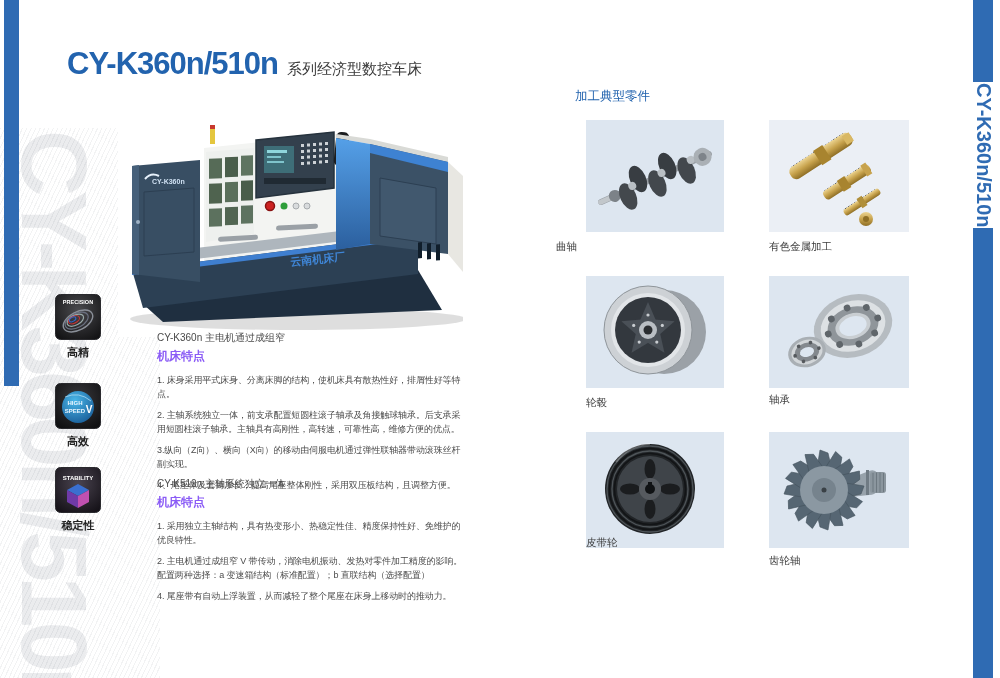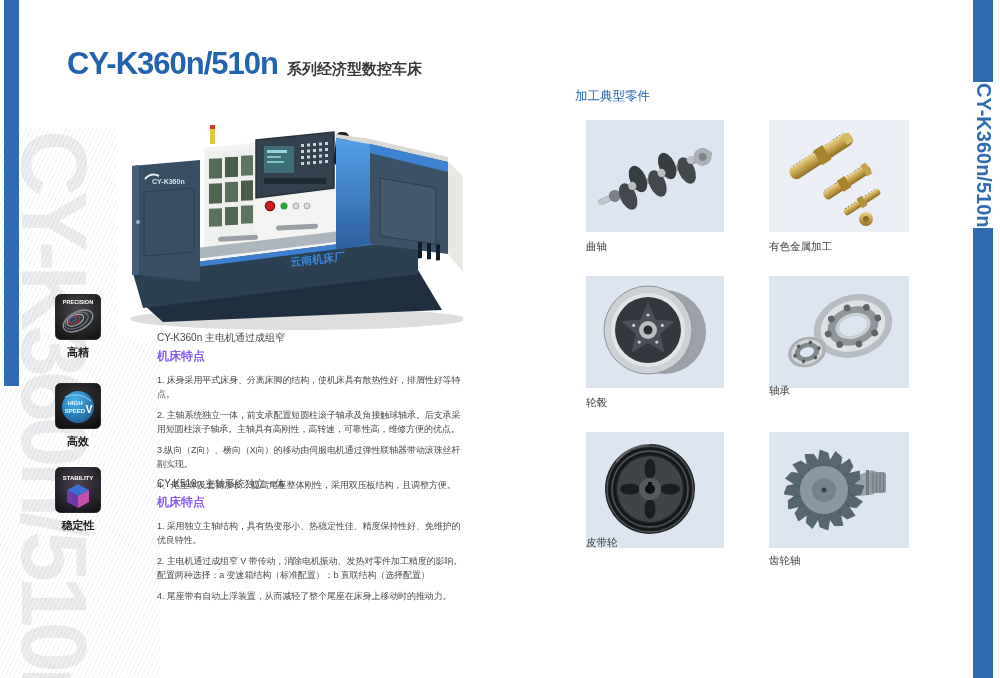--- a/index.html
+++ b/index.html
@@ -22,21 +22,21 @@
   .right-bar{position:absolute;top:0;right:7px;width:20px;height:678px;z-index:3;display:flex;flex-direction:column;}
   .right-bar .rb-top{height:82px;background:#2f6bb3;}
   .right-bar .rb-label{
     height:146px;display:flex;align-items:center;justify-content:center;background:#fff;
     writing-mode:vertical-rl;font-weight:bold;font-size:20px;color:#2f6bb3;letter-spacing:0px;
   }
   .right-bar .rb-bottom{flex:1;background:#2f6bb3;}
   
   .title-block{position:absolute;left:67px;top:46px;z-index:2;white-space:nowrap;}
   .title-main{display:inline;font-size:31px;font-weight:bold;letter-spacing:-1px;color:#2263ae;}
-  .title-sub{display:inline;font-size:15px;font-weight:bold;color:#3a3a3a;margin-left:9px;}
+  .title-sub{display:inline;font-size:15px;font-weight:normal;color:#3a3a3a;margin-left:9px;}
   
   .machine{position:absolute;left:118px;top:122px;width:345px;height:215px;z-index:2;}
   
   .badge{position:absolute;left:54px;width:48px;text-align:center;z-index:4;}
   .badge .b-icon{display:block;width:46px;height:46px;margin:0 auto;}
   .badge .b-label{display:block;margin-top:5px;font-size:11px;font-weight:bold;color:#222;}
   .badge1{top:294px;} .badge2{top:383px;} .badge3{top:467px;}
   
   .section{position:absolute;left:157px;width:312px;z-index:2;}
   .sec1{top:331px;} .sec2{top:477px;}
@@ -47,22 +47,22 @@
   .parts-heading{position:absolute;left:575px;top:88px;font-size:12.5px;font-weight:normal;color:#2263ae;z-index:2;}
   .part-cell{position:absolute;background:#dde6f0;z-index:2;}
   .part-cell svg{width:100%;height:100%;display:block;}
   .cell-1{left:586px;top:120px;width:138px;height:112px;}
   .cell-2{left:769px;top:120px;width:140px;height:112px;background:#ebeff5;}
   .cell-3{left:586px;top:276px;width:138px;height:112px;}
   .cell-4{left:769px;top:276px;width:140px;height:112px;}
   .cell-5{left:586px;top:432px;width:138px;height:116px;}
   .cell-6{left:769px;top:432px;width:140px;height:116px;}
   .part-label{position:absolute;font-size:10.5px;color:#3d3d3d;z-index:2;}
-  .lab-1{left:586px;top:240px;} .lab-2{left:769px;top:240px;}
-  .lab-3{left:586px;top:396px;} .lab-4{left:769px;top:384px;}
+  .lab-1{left:556px;top:240px;} .lab-2{left:769px;top:240px;}
+  .lab-3{left:586px;top:396px;} .lab-4{left:769px;top:393px;}
   .lab-5{left:586px;top:536px;} .lab-6{left:769px;top:554px;}
 </style>
 </head>
 <body>
 
 <div class="page">
 
   <div class="hatch-strip"></div>
   <div class="watermark">CY-K360n/510n</div>
   <div class="left-bar"></div>

